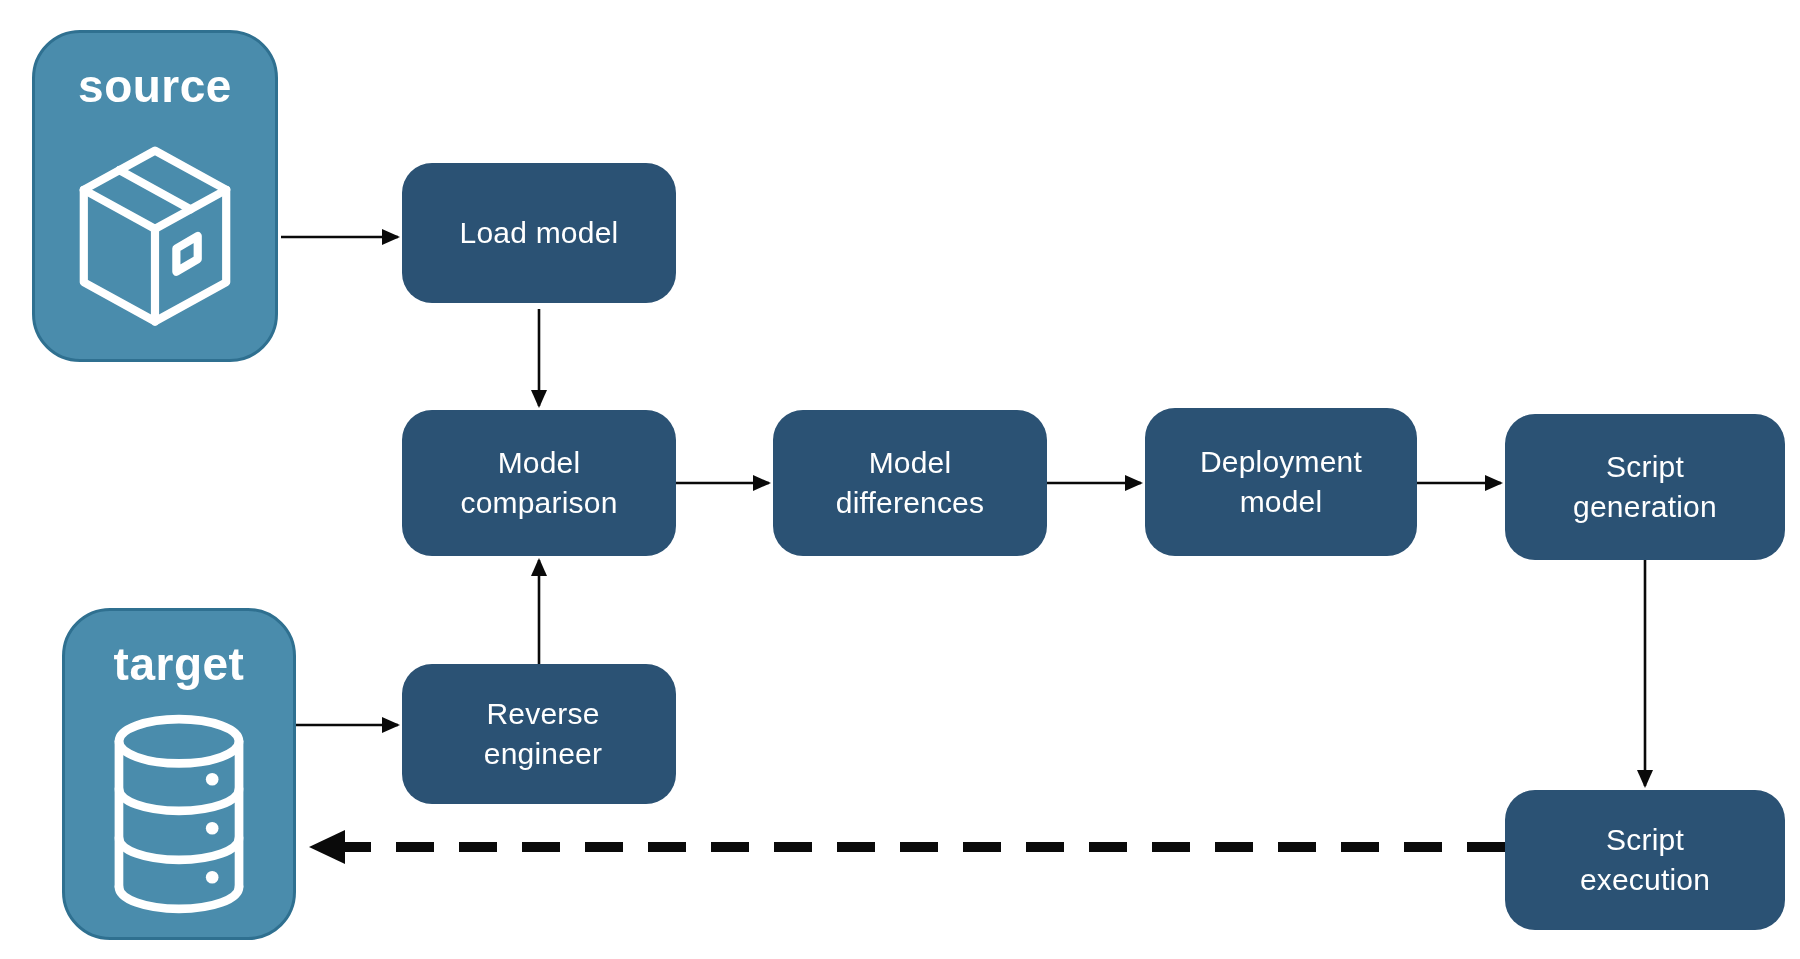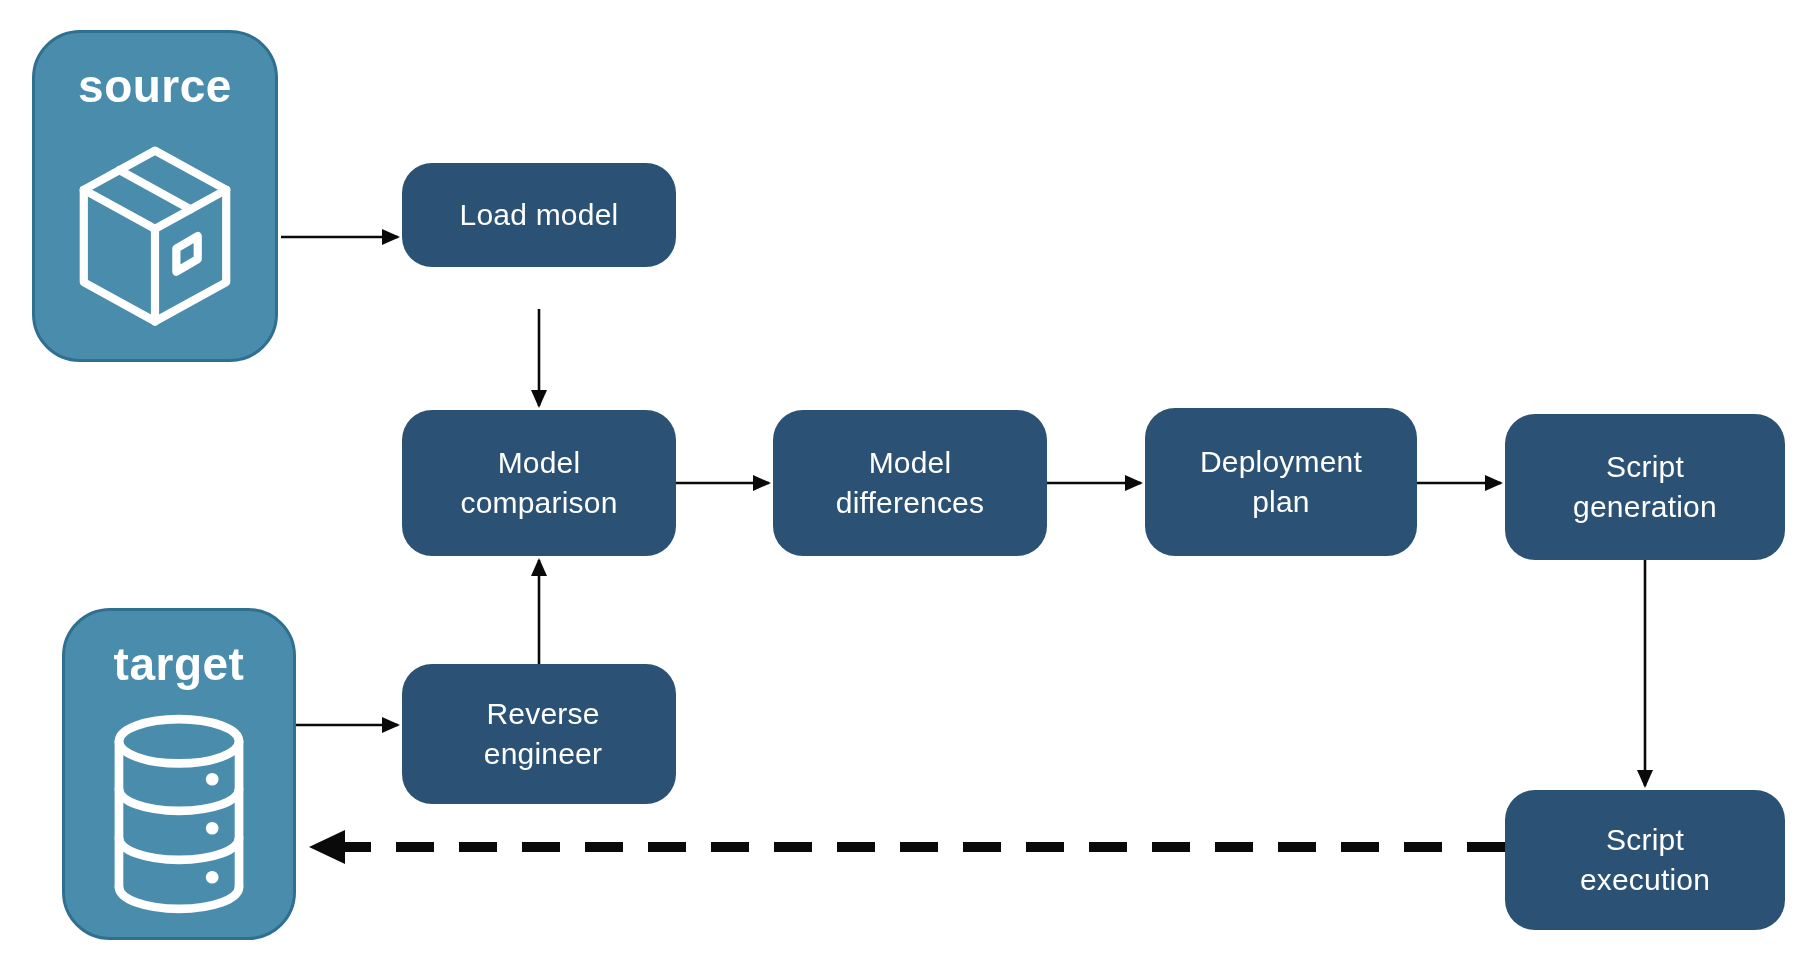--- a/index.html
+++ b/index.html
@@ -21,21 +21,21 @@
     background:var(--node-fill);
     border-radius:30px;
     color:var(--text);
     display:flex;align-items:center;justify-content:center;
     text-align:center;
     font-size:30px;
     line-height:1.32;
     white-space:pre-line;
     letter-spacing:.2px;
   }
-  .n-load      {left:402px; top:163px; width:274px; height:104px;}
+  .n-load      {left:402px; top:163px; width:274px; height:140px;}
   .n-compare   {left:402px; top:410px; width:274px; height:146px;}
   .n-diff      {left:773px; top:410px; width:274px; height:146px;}
   .n-deploy    {left:1145px;top:408px; width:272px; height:148px;}
   .n-gen       {left:1505px;top:414px; width:280px; height:146px;}
   .n-reverse   {left:402px; top:664px; width:274px; height:140px;padding-left:8px;}
   .n-exec      {left:1505px;top:790px; width:280px; height:140px;}
 
   
   .endpoint{
     position:absolute;
@@ -113,21 +113,21 @@
       </svg>
     </div>
   </div>
 
   <div class="node n-load">Load model</div>
   <div class="node n-compare">Model
 comparison</div>
   <div class="node n-diff">Model
 differences</div>
   <div class="node n-deploy">Deployment
-plan</div>
+model</div>
   <div class="node n-gen">Script
 generation</div>
   <div class="node n-reverse">Reverse
 engineer</div>
   <div class="node n-exec">Script
 execution</div>
 
 </div>
 
 </body></html>

